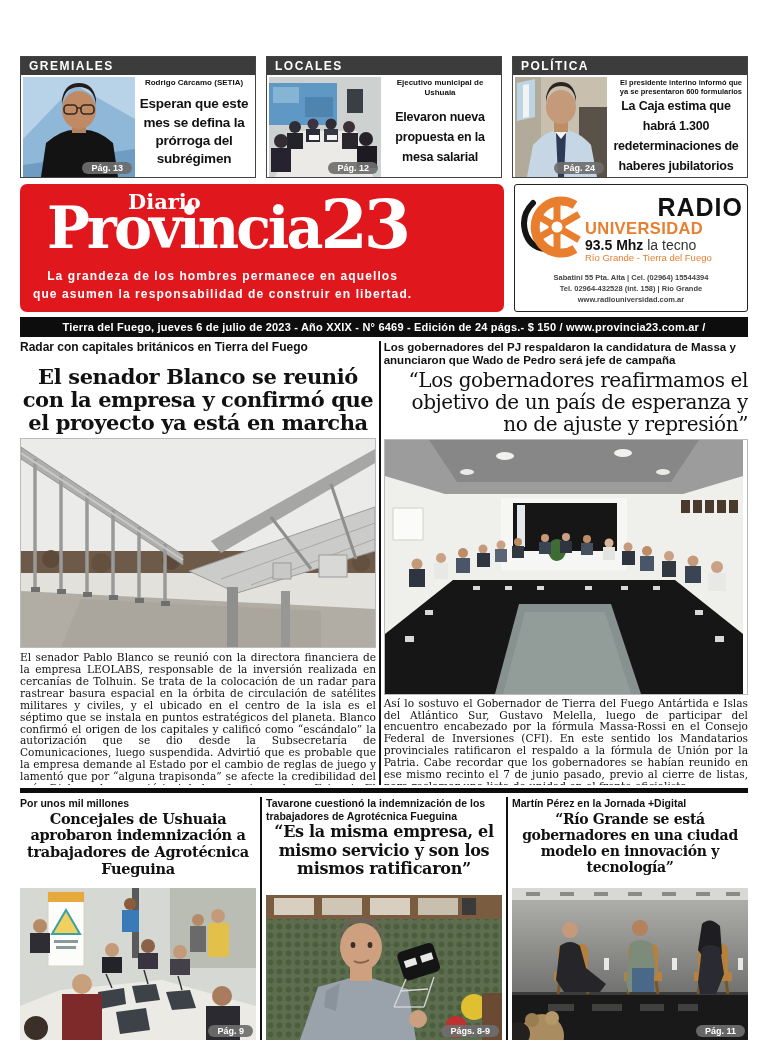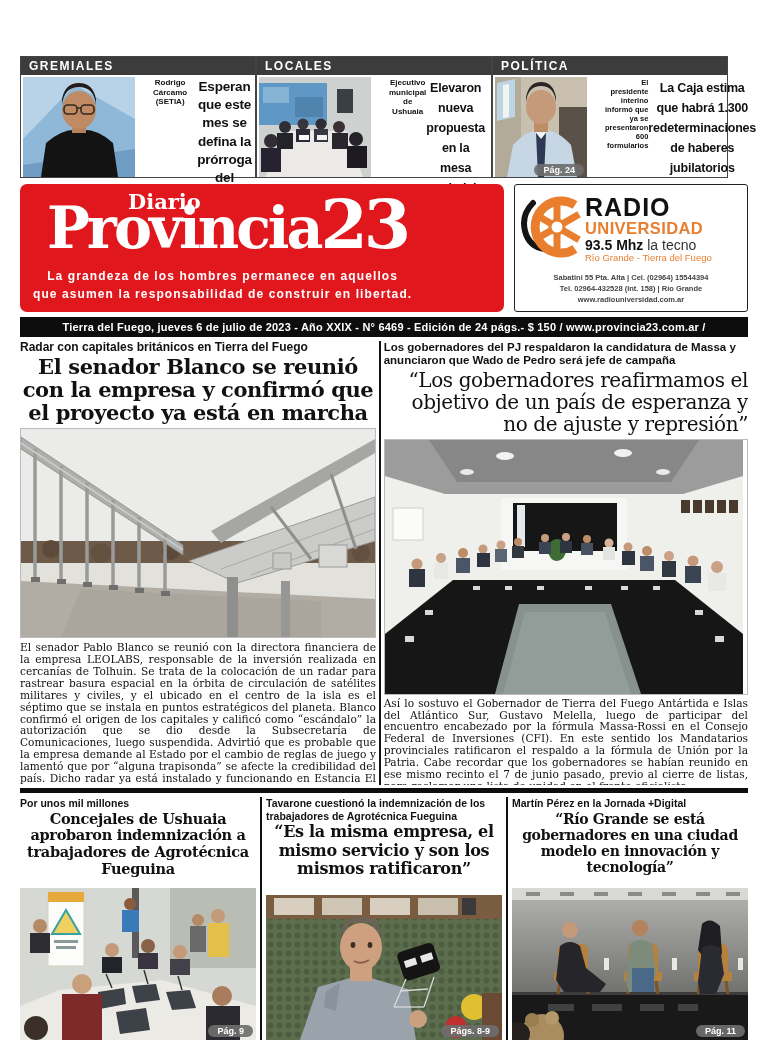--- a/index.html
+++ b/index.html
@@ -4,61 +4,61 @@
 <style>
   :root{
     --brand_red:#e0181e; --bar_dark:#3c3c3c; --badge_grey:#7c7c7c; --ad_orange:#e87e2e;
   }
   *{margin:0;padding:0;box-sizing:border-box;}
   html,body{background:#ffffff;}
   body{width:768px;height:1051px;position:relative;font-family:"Liberation Sans",sans-serif;color:#111;overflow:hidden;}
   .content{position:absolute;left:20px;top:0;width:728px;}
 
   
-  .top-strip{margin-top:56px;display:flex;height:122px;}
+  .top-strip{margin-top:56px;display:flex;gap:10px;height:122px;}
   .tbox{width:236px;border:1px solid #444;display:flex;flex-direction:column;background:#fff;}
   .tbox .bar{background:var(--bar_dark);color:#fff;font-weight:bold;font-size:12px;letter-spacing:1.5px;padding:2px 8px;height:19px;}
   .tbox .inner{flex:1;display:flex;padding:2px;}
   .tphoto{position:relative;flex:none;}
   .tphoto svg{display:block;}
-  .ttext{flex:1;display:flex;flex-direction:row;padding:1px 18px;}
+  .ttext{flex:1;display:flex;flex-direction:column;padding:1px 3px;}
   .tkicker{font-size:8px;font-weight:bold;line-height:1.2;text-align:center;}
   .thead{flex:1;display:flex;align-items:center;justify-content:center;font-weight:bold;font-size:13.5px;line-height:1.35;text-align:center;letter-spacing:-0.2px;}
   .thead.small{font-size:12.5px;line-height:1.6;}
   .badge{position:absolute;right:3px;bottom:3px;background:rgba(110,110,110,.92);color:#fff;font-size:9px;font-weight:bold;padding:1px 9px;border-radius:6px;}
 
   
   .masthead-row{margin-top:6px;display:flex;gap:10px;height:128px;}
   .mast-red{width:484px;background:var(--brand_red);border-radius:7px;position:relative;color:#fff;overflow:hidden;}
   .diario{position:absolute;top:5px;left:108px;font-family:"DejaVu Serif",serif;font-weight:bold;font-size:21px;}
   .provincia{position:absolute;top:6px;left:27px;font-family:"DejaVu Serif",serif;font-weight:bold;font-size:57px;letter-spacing:-3px;line-height:1;}
   .provincia .num{font-size:68px;letter-spacing:-4px;}
   .tagline{position:absolute;left:13px;bottom:8px;font-size:12px;font-weight:bold;letter-spacing:1.1px;line-height:1.55;text-align:center;}
   .mast-ad{width:234px;border:1.5px solid #222;border-radius:3px;background:#fff;padding:4px 4px 2px;display:flex;flex-direction:column;}
   .ad-top{display:flex;align-items:center;}
   .ad-logo{flex:none;}
   .ad-text{flex:1;padding-left:2px;line-height:1.02;}
-  .ad-radio{font-size:25px;font-weight:bold;letter-spacing:1px;color:#111;}
+  .ad-radio{font-size:25px;font-weight:bold;letter-spacing:1px;color:#111;text-align:right;}
   .ad-univ{font-size:16.5px;font-weight:bold;color:var(--ad_orange);letter-spacing:.4px;}
   .ad-freq{font-size:14px;color:#111;margin-top:1px;}
   .ad-freq b{font-weight:bold;}
   .ad-freq .tecno{font-weight:normal;color:#333;}
   .ad-loc{font-size:9.5px;font-weight:normal;color:var(--ad_orange);margin-top:1px;}
   .ad-addr{margin-top:4px;text-align:center;font-size:7.5px;font-weight:bold;color:#444;line-height:1.45;}
 
   
   .dateline{margin-top:5px;height:20px;background:#0d0d0d;color:#fff;font-size:11px;font-weight:bold;text-align:center;line-height:20px;letter-spacing:.2px;}
 
   
   .main-row{margin-top:4px;display:flex;height:444px;overflow:hidden;}
   .mcol-l{width:358px;}
   .vdiv{width:2px;background:#111;margin:0 3px;}
   .mcol-r{width:432px;}
   .kicker{font-size:12px;font-weight:bold;line-height:1.12;}
-  .mhead-l{font-family:"DejaVu Serif",serif;font-weight:bold;font-size:21px;line-height:1.08;text-align:center;letter-spacing:-0.4px;margin-top:2px;}
+  .mhead-l{font-family:"DejaVu Serif",serif;font-weight:bold;font-size:21px;line-height:1.08;text-align:center;letter-spacing:-0.4px;margin-top:12px;}
   .mhead-r{font-family:"DejaVu Serif",serif;font-weight:normal;font-size:20px;line-height:1.1;text-align:right;letter-spacing:-0.4px;margin-top:2px;}
   .mphoto{margin-top:4px;border:1px solid #bbb;}
   .mphoto svg{display:block;}
   .mbody{margin-top:4px;font-family:"DejaVu Serif",serif;font-size:10.6px;line-height:1.12;text-align:justify;}
   .pageref{float:right;font-family:"Liberation Sans",sans-serif;font-weight:bold;font-size:10.5px;padding-left:8px;}
 
   .thick-rule{height:5px;background:#0d0d0d;margin-top:3px;}
 
   
   .bottom-row{margin-top:4px;display:flex;justify-content:space-between;height:243px;overflow:hidden;}

